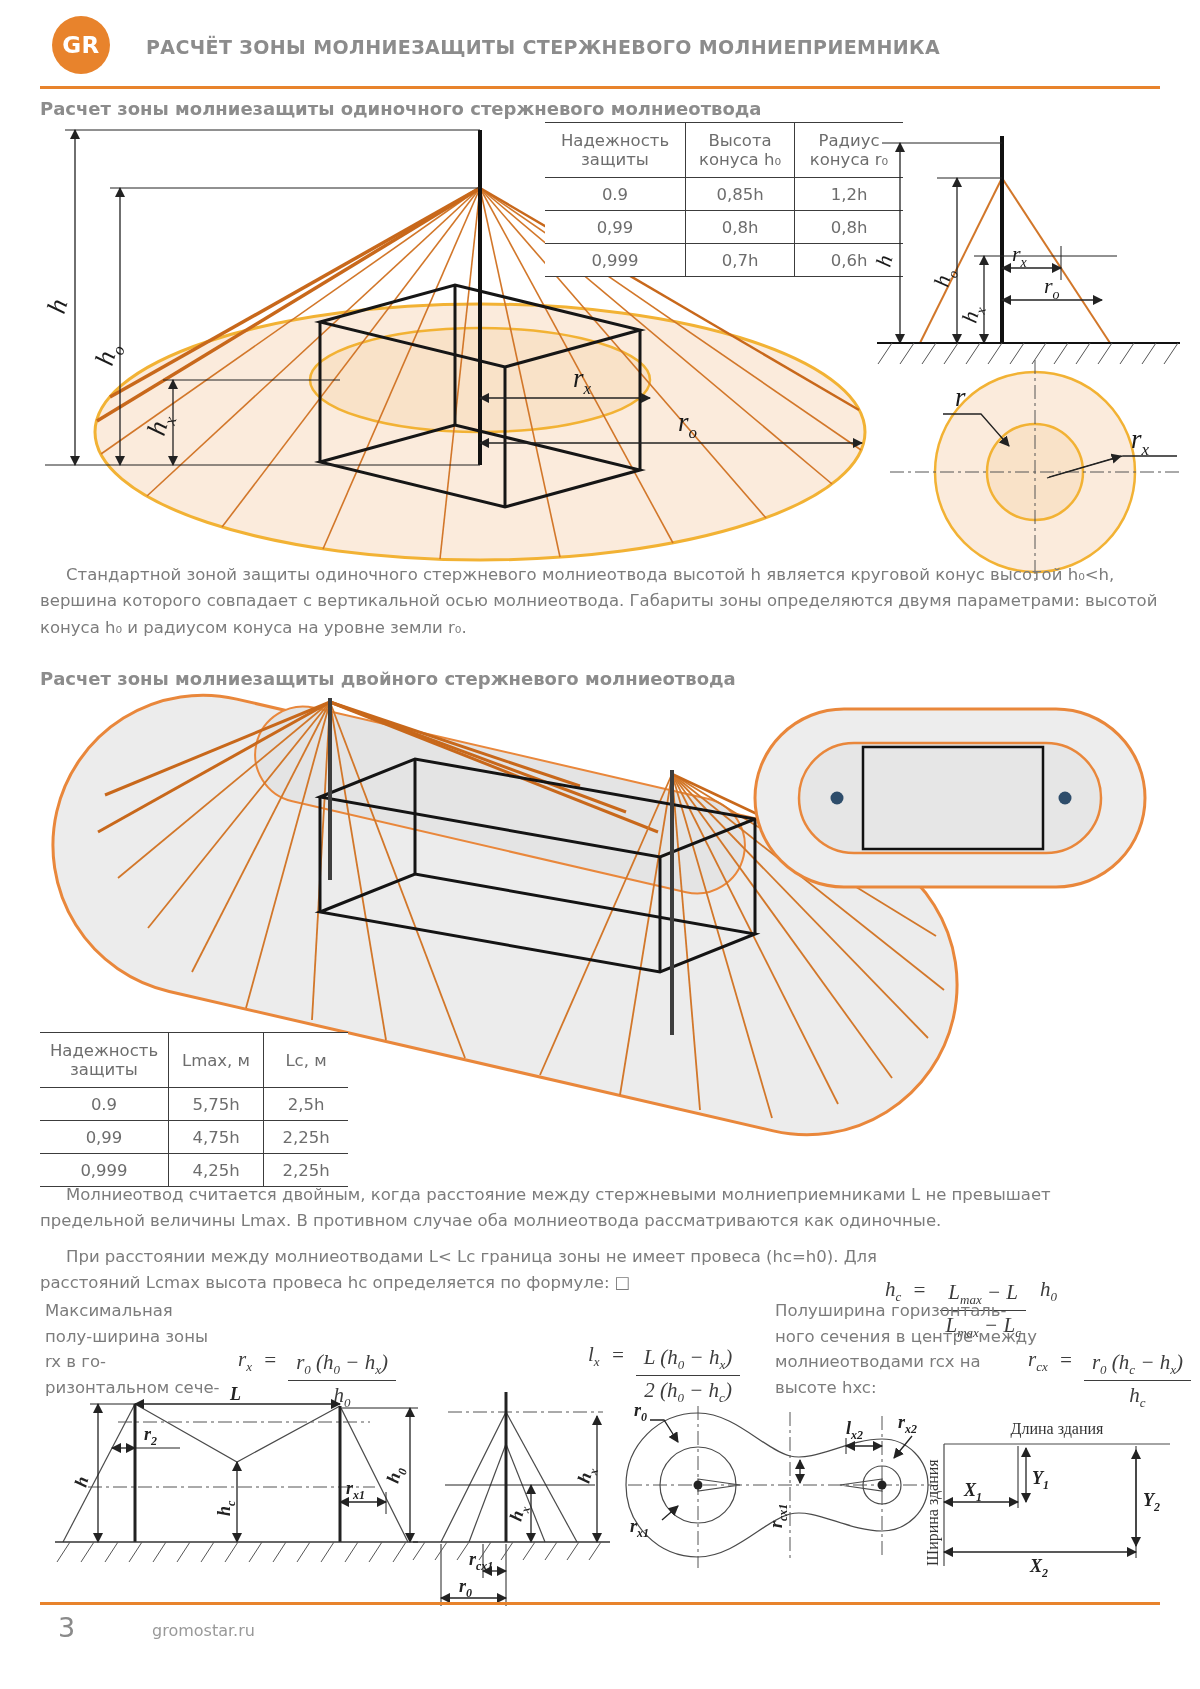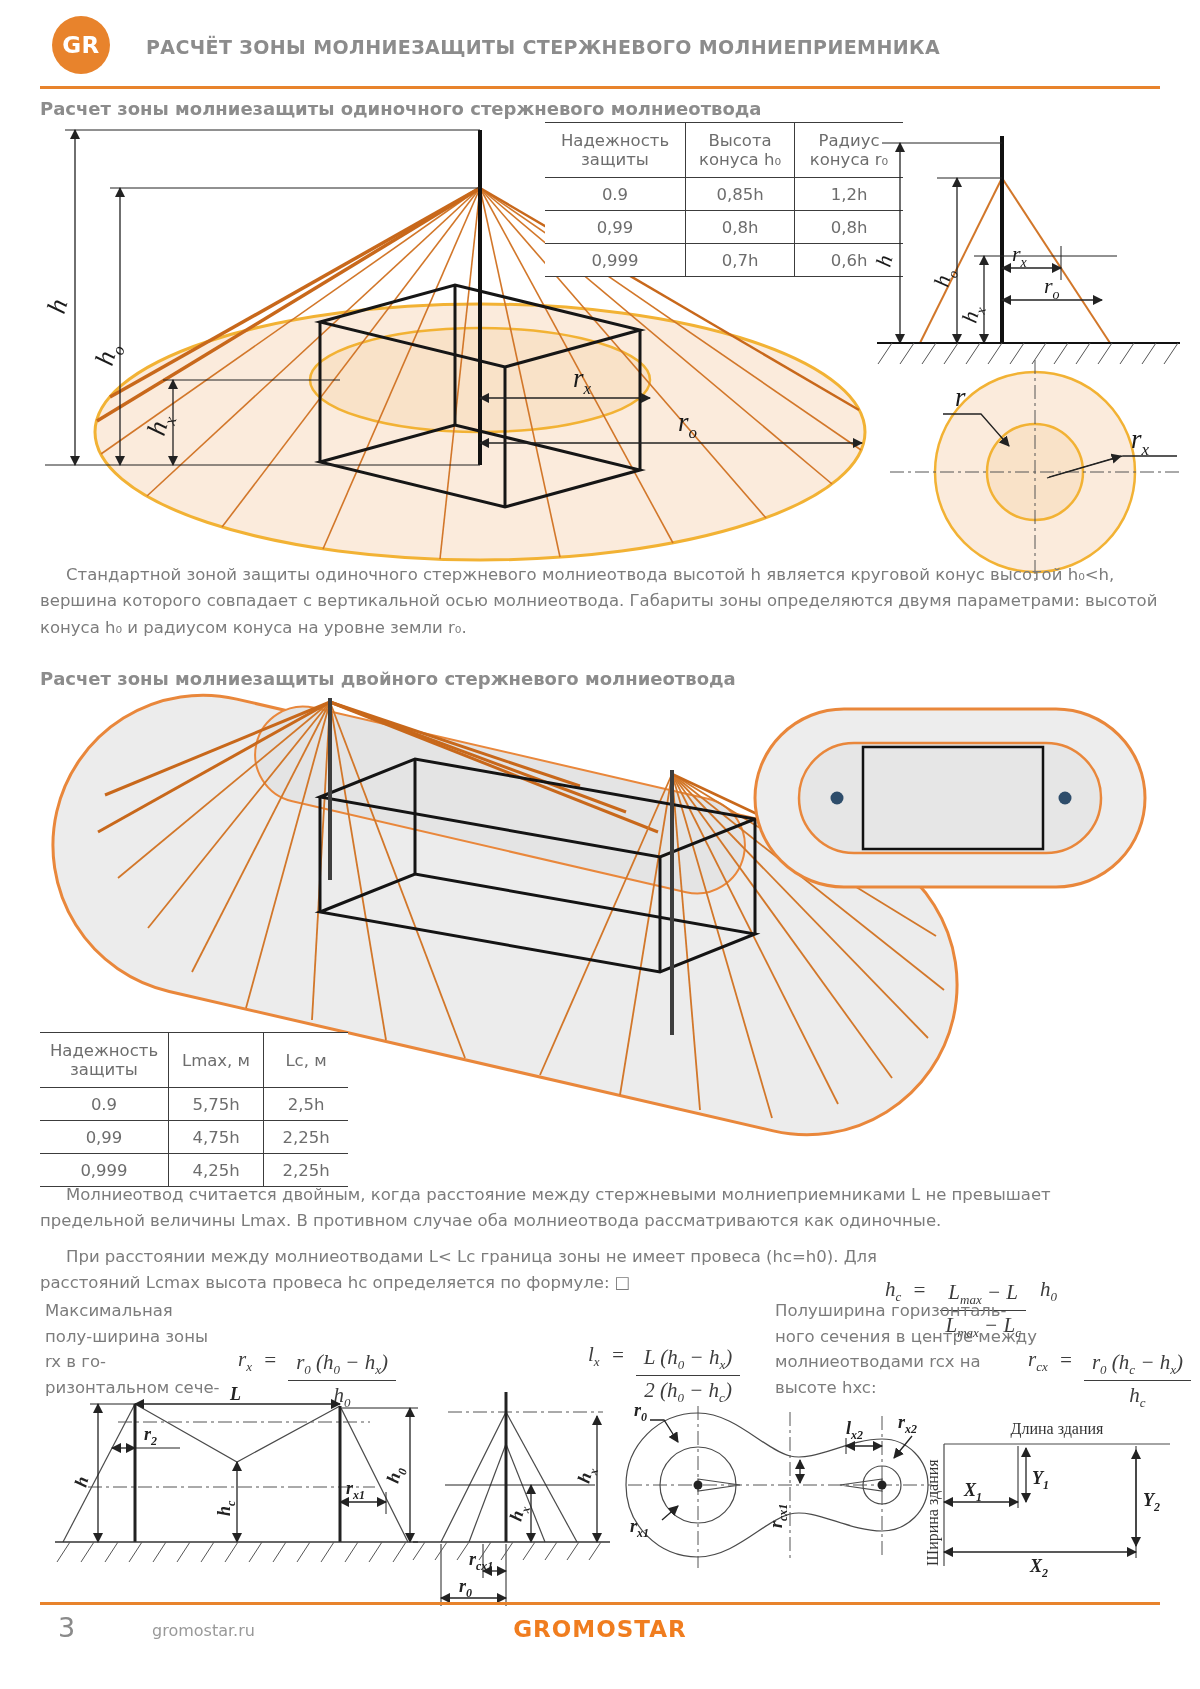--- a/index.html
+++ b/index.html
@@ -413,15 +413,14 @@
     </g>
     <text class="blab" x="34" y="78" font-size="17"><tspan>X</tspan><tspan class="s" dy="5">1</tspan></text>
     <text class="blab" x="102" y="66" font-size="17"><tspan>Y</tspan><tspan class="s" dy="5">1</tspan></text>
     <text class="blab" x="213" y="88" font-size="17"><tspan>Y</tspan><tspan class="s" dy="5">2</tspan></text>
     <text class="blab" x="100" y="154" font-size="17"><tspan>X</tspan><tspan class="s" dy="5">2</tspan></text>
   </svg>
 
   <div class="rule" style="top:1602px"></div>
   <div class="pgnum">3</div>
   <div class="site">gromostar.ru</div>
-  <div class="brand">GROMOSTAR</div>
 
 </div>
 
 </body></html>

